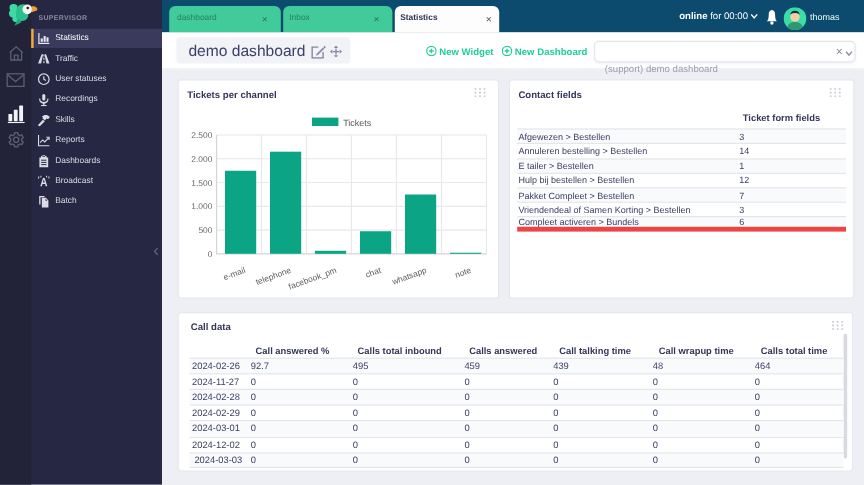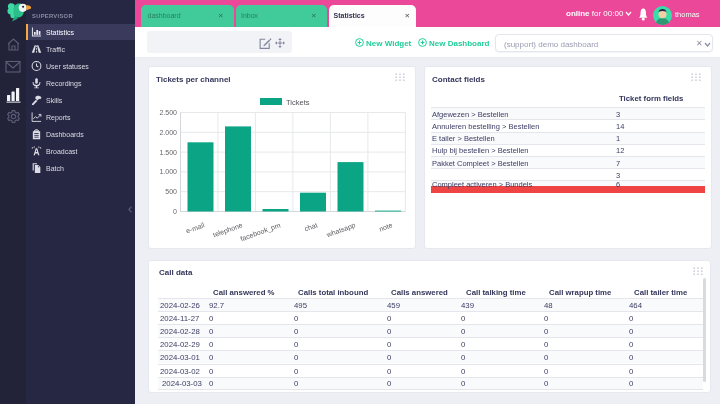--- a/index.html
+++ b/index.html
@@ -13,37 +13,37 @@
 .railicon { position:absolute; }
 #supervisor { left:32px; top:12.5px; font-size:5.8px; font-weight:bold; letter-spacing:0.3px; color:#8a8aa2; }
 .mitem { position:absolute; left:26px; width:109px; height:16px; color:#dcdce6; font-size:7px; }
 .mitem svg { position:absolute; left:5px; top:50%; transform:translateY(-50%); width:11px; height:11px; }
 .mitem span { position:absolute; left:20px; top:50%; transform:translateY(-50%); white-space:nowrap; }
 .mitem.active { background:#393a5c; color:#ffffff; border-left:2.5px solid #f5a93f; }
 .mitem.active svg { left:3px; }
 .mitem.active span { left:18px; }
 
 
-#topbar { left:135px; top:0; width:585px; height:27px; background:#ec4899; }
+#topbar { left:135px; top:0; width:585px; height:27px; background:#0c4a6e; }
 .tab { position:absolute; top:5px; width:87px; height:22px; border-radius:5px 5px 0 0; font-size:7px; }
 .tab .lbl { position:absolute; left:7px; top:7px; }
 .tab .x { position:absolute; left:76px; top:7px; font-size:6.5px; }
 .tab.inact { background:#42cb9a; color:#27805f; }
 .tab.inact .x { color:#28725a; }
 .tab.act { background:#fdfdfe; color:#303252; font-weight:bold; }
 .tab.act .x { color:#4a4a55; font-weight:normal; }
 
 
 #header { left:135px; top:27px; width:585px; height:31px; background:#fff; border-bottom:1px solid #e9ebf1; }
 #pill { left:12px; top:4px; width:145px; height:22px; background:#f2f3f7; border-radius:3px; }
 #pill .t { position:absolute; left:10px; top:4px; font-size:13px; color:#3d3f66; white-space:nowrap; }
 .gbtn { position:absolute; top:11px; font-size:8px; font-weight:bold; color:#22ce99; }
 .gbtn svg { vertical-align:-1.5px; margin-right:2px; }
 #search { left:360px; top:7px; width:218px; height:18px; background:#fff; border:1px solid #e4e6ee; border-radius:4px; box-shadow:0 1px 2px rgba(40,50,80,0.06); }
-#search .ph { position:absolute; left:8px; top:5px; font-size:8px; color:#9a9db2; }
+#search .ph { position:absolute; left:8px; top:18px; font-size:8px; color:#9a9db2; }
 #search .x { position:absolute; left:200px; top:4px; color:#8a8da4; font-size:8px; }
 
 
 .card { position:absolute; background:#fff; border:1px solid #e5e8ef; border-radius:3px; }
 #card1 { left:148px; top:65.5px; width:268px; height:183px; }
 #card2 { left:424px; top:65.5px; width:288px; height:183px; }
 #card3 { left:148px; top:260px; width:563px; height:133px; }
 .ctitle { position:absolute; left:7px; top:8px; font-size:8px; font-weight:bold; color:#34365a; }
 .dots { position:absolute; right:10px; top:6px; width:10px; height:8px; }
 
@@ -197,20 +197,21 @@
       <path d="M2.8 19 C2.8 14 6 12.3 9.5 12.3 C13 12.3 16.2 14 16.2 19 Z" fill="#2f9873"></path>
       <circle cx="9.5" cy="8.2" r="4" fill="#f3cfa6"></circle>
       <path d="M5.5 7.2 C5.5 4.4 7 3 9.5 3 C12 3 13.5 4.4 13.5 7.2 C13.5 5.6 12.4 4.9 9.5 4.9 C6.6 4.9 5.5 5.6 5.5 7.2 Z" fill="#232844"></path>
     </g>
   </svg>
   <span class="abs" style="left:540px;top:10px;font-size:7.5px;color:#eafff6">thomas</span>
 </div>
 
 <div id="header" class="abs">
   <div id="pill" class="abs">
+    <span class="t abs">demo dashboard</span>
     <svg class="abs" style="left:112px;top:5.5px" width="12.5" height="12.5" viewBox="0 0 11 11" fill="none" stroke="#83869e" stroke-width="1">
         <path d="M9 5.5 V10 H1 V2 H5.5"></path>
         <path d="M4.1 7 L8.9 2.2 L9.9 3.2 L5.1 8 L3.9 8.2 Z" fill="#8a8da4" stroke="none"></path>
         <path d="M9.6 1.5 L10.6 2.5" stroke-width="1.2"></path>
       </svg>
     <svg class="abs" style="left:128px;top:6.5px" width="10" height="10" viewBox="0 0 10 10" fill="#83869e">
         <path d="M5 0 L6.8 2 H3.2 Z M5 10 L3.2 8 H6.8 Z M0 5 L2 3.2 V6.8 Z M10 5 L8 6.8 V3.2 Z M4.45 2.5 H5.55 V7.5 H4.45 Z M2.5 4.45 H7.5 V5.55 H2.5 Z"></path>
       </svg>
   </div>
   <div class="gbtn" style="left:220px">
@@ -315,23 +316,24 @@
       </div>
     <div class="row" style="top:36.6px;height:12.2px">
         <span class="cell" style="left:1px">Hulp bij bestellen &gt; Bestellen</span>
         <span class="cell" style="left:185px">12</span>
       </div>
     <div class="row odd" style="top:48.8px;height:12.2px">
         <span class="cell" style="left:1px">Pakket Compleet &gt; Bestellen</span>
         <span class="cell" style="left:185px">7</span>
       </div>
     <div class="row" style="top:61px;height:12.2px">
+        <span class="cell" style="left:1px">Vriendendeal of Samen Korting &gt; Bestellen</span>
         <span class="cell" style="left:185px">3</span>
       </div>
-    <div class="row odd" style="top:73.2px;height:12.2px;border-bottom:7px solid #ef4444">
+    <div class="row odd" style="top:73.2px;height:12.2px;border-bottom:4px solid #ef4444">
         <span class="cell" style="left:1px">Compleet activeren &gt; Bundels</span>
         <span class="cell" style="left:185px">6</span>
       </div>
   </div>
 </div>
 
 <div id="card3" class="card">
   <div class="ctitle" style="left:10px;top:7px">Call data</div>
   <div class="abs" style="left:553.5px;top:17px;width:3.5px;height:104px;background:#d8dae0;border-radius:2px"></div>
   <svg class="dots" style="right:7px" viewBox="0 0 10 8">
@@ -346,21 +348,21 @@
         <circle cx="5" cy="7.2" r="0.9"></circle>
         <circle cx="8.8" cy="7.2" r="0.9"></circle>
       </g>
     </svg>
   <div class="abs" style="left:0;top:27px;width:563px;font-size:7.8px;font-weight:bold;color:#34365a">
     <span class="abs" style="left:64px">Call answered %</span>
     <span class="abs" style="left:149px">Calls total inbound</span>
     <span class="abs" style="left:242px">Calls answered</span>
     <span class="abs" style="left:317px">Call talking time</span>
     <span class="abs" style="left:400px">Call wrapup time</span>
-    <span class="abs" style="left:485px">Call tailer time</span>
+    <span class="abs" style="left:485px">Calls total time</span>
   </div>
   <div class="tbl" style="left:9px;top:37px;width:545px;font-size:7.8px">
     <div class="row odd" style="top:0;height:13.1px">
         <span class="cell" style="left:2px">2024-02-26</span>
         <span class="cell" style="left:51px">92.7</span>
         <span class="cell" style="left:136px">495</span>
         <span class="cell" style="left:229px">459</span>
         <span class="cell" style="left:303px">439</span>
         <span class="cell" style="left:386px">48</span>
         <span class="cell" style="left:471px">464</span>
@@ -395,21 +397,21 @@
     <div class="row odd" style="top:52.4px;height:13.1px">
         <span class="cell" style="left:2px">2024-03-01</span>
         <span class="cell" style="left:51px">0</span>
         <span class="cell" style="left:136px">0</span>
         <span class="cell" style="left:229px">0</span>
         <span class="cell" style="left:303px">0</span>
         <span class="cell" style="left:386px">0</span>
         <span class="cell" style="left:471px">0</span>
       </div>
     <div class="row" style="top:65.5px;height:13.1px">
-        <span class="cell" style="left:2px">2024-03-02</span>
+        <span class="cell" style="left:2px">2024-12-02</span>
         <span class="cell" style="left:51px">0</span>
         <span class="cell" style="left:136px">0</span>
         <span class="cell" style="left:229px">0</span>
         <span class="cell" style="left:303px">0</span>
         <span class="cell" style="left:386px">0</span>
         <span class="cell" style="left:471px">0</span>
       </div>
     <div class="row odd" style="top:78.6px;height:13.1px;border-bottom:1px solid #e4e6ec">
         <span class="cell" style="left:4px">2024-03-03</span>
         <span class="cell" style="left:51px">0</span>

